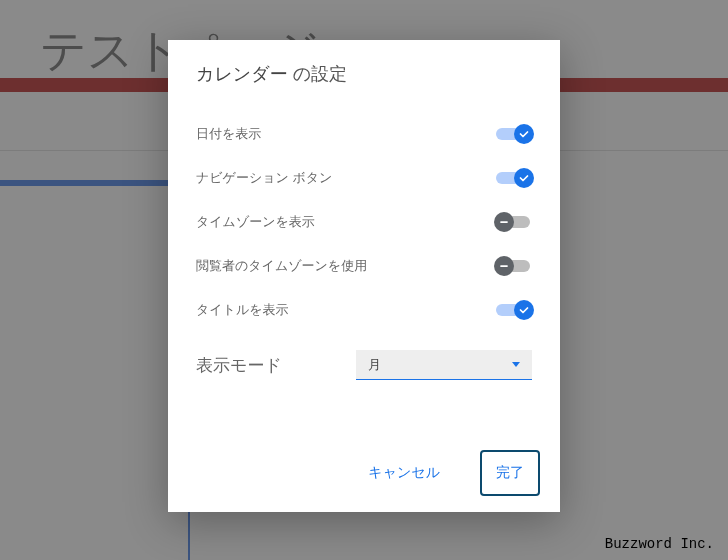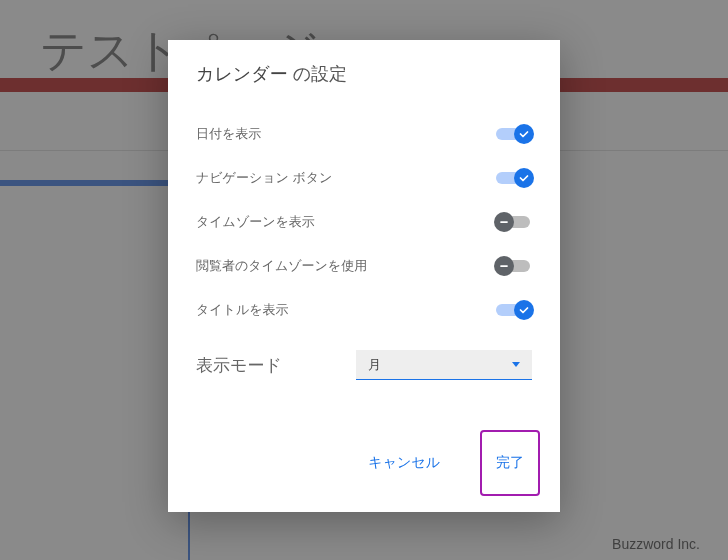--- a/index.html
+++ b/index.html
@@ -108,27 +108,27 @@
     .btn {
       padding: 8px 14px;
       font-size: 14px;
       color: #1a73e8;
       background: transparent;
       border: none;
       cursor: pointer;
       border-radius: 4px;
     }
     .btn.done-highlight {
-      border: 2px solid #a21caf;
-      padding: 22px 14px;
+      border: 2px solid #0c4a6e;
+      padding: 12px 14px;
     }
     .watermark {
-      position: absolute; bottom: 8px; right: 28px;
-      color: #404040; font-size: 14px;
-      font-family: Liberation Sans, sans-serif;
+      position: absolute; bottom: 8px; right: 14px;
+      color: #000000; font-size: 14px;
+      font-family: Liberation Mono, monospace;
     }
   </style>
 </head>
 <body>
 
 <div class="backdrop">
   <div class="page-title">テストページ</div>
   <div class="red-bar"></div>
   <div class="hr-line"></div>
   <div class="blue-tab"></div>

